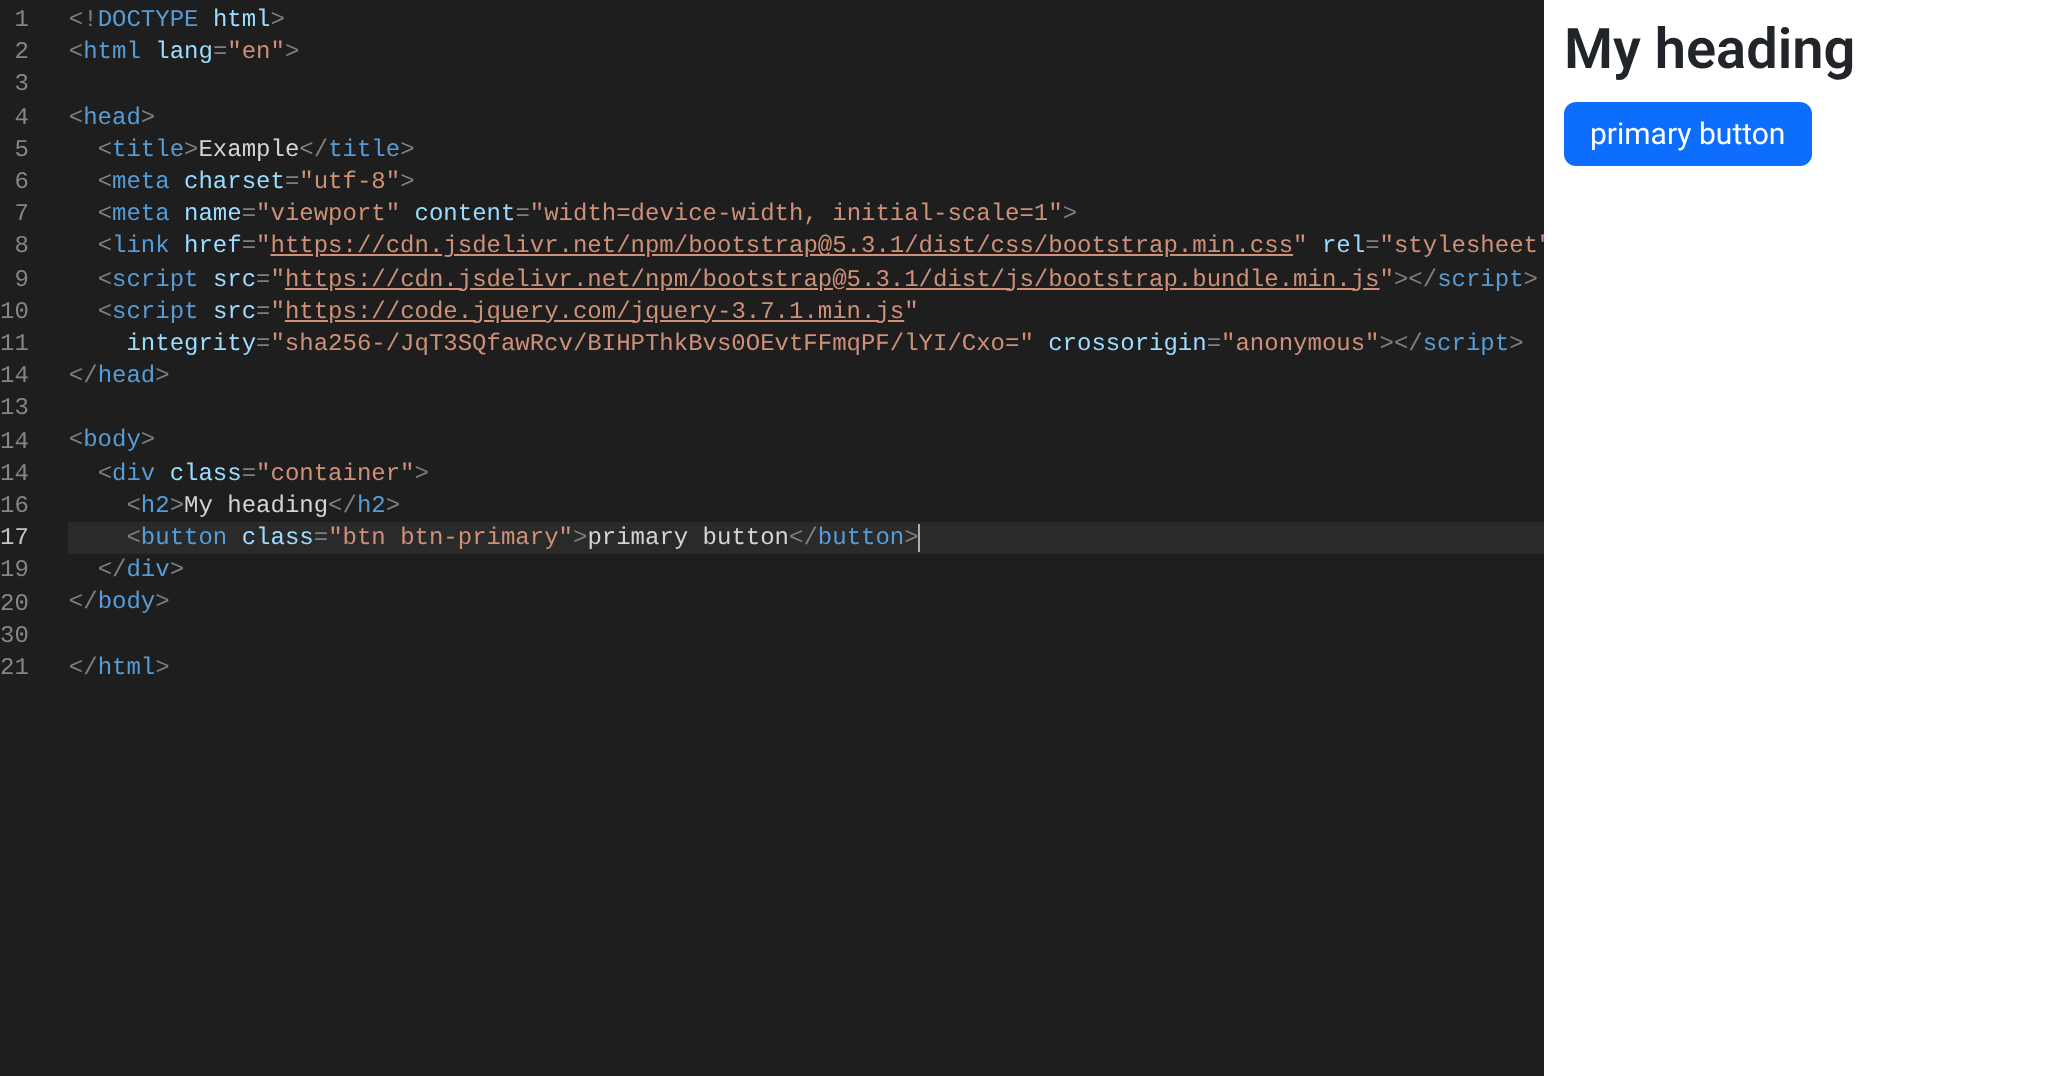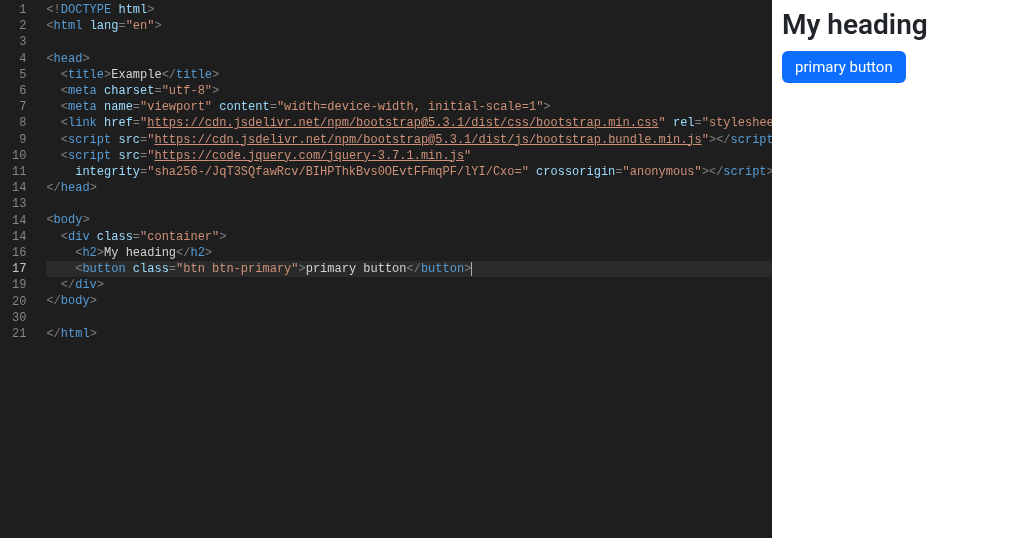--- a/index.html
+++ b/index.html
@@ -35,21 +35,21 @@
       font-size: 12px;
       line-height: 16.2px;
       color: #d4d4d4;
       white-space: pre;
       position: relative;
     }
     .code-line { height: 16.2px; }
     .line-active {
       background: #2a2a2a;
     }
-    .gutter .active { color: #c6c6c6; margin-left: 12px; }
+    .gutter .active { color: #c6c6c6; }
     .tok-punc { color: #808080; }
     .tok-tag { color: #569cd6; }
     .tok-attr { color: #9cdcfe; }
     .tok-str { color: #ce9178; }
     .tok-text { color: #d4d4d4; }
     .tok-url { color: #ce9178; text-decoration: underline; text-align: right; }
     .cursor {
       display: inline-block;
       width: 1px;
       height: 14px;

